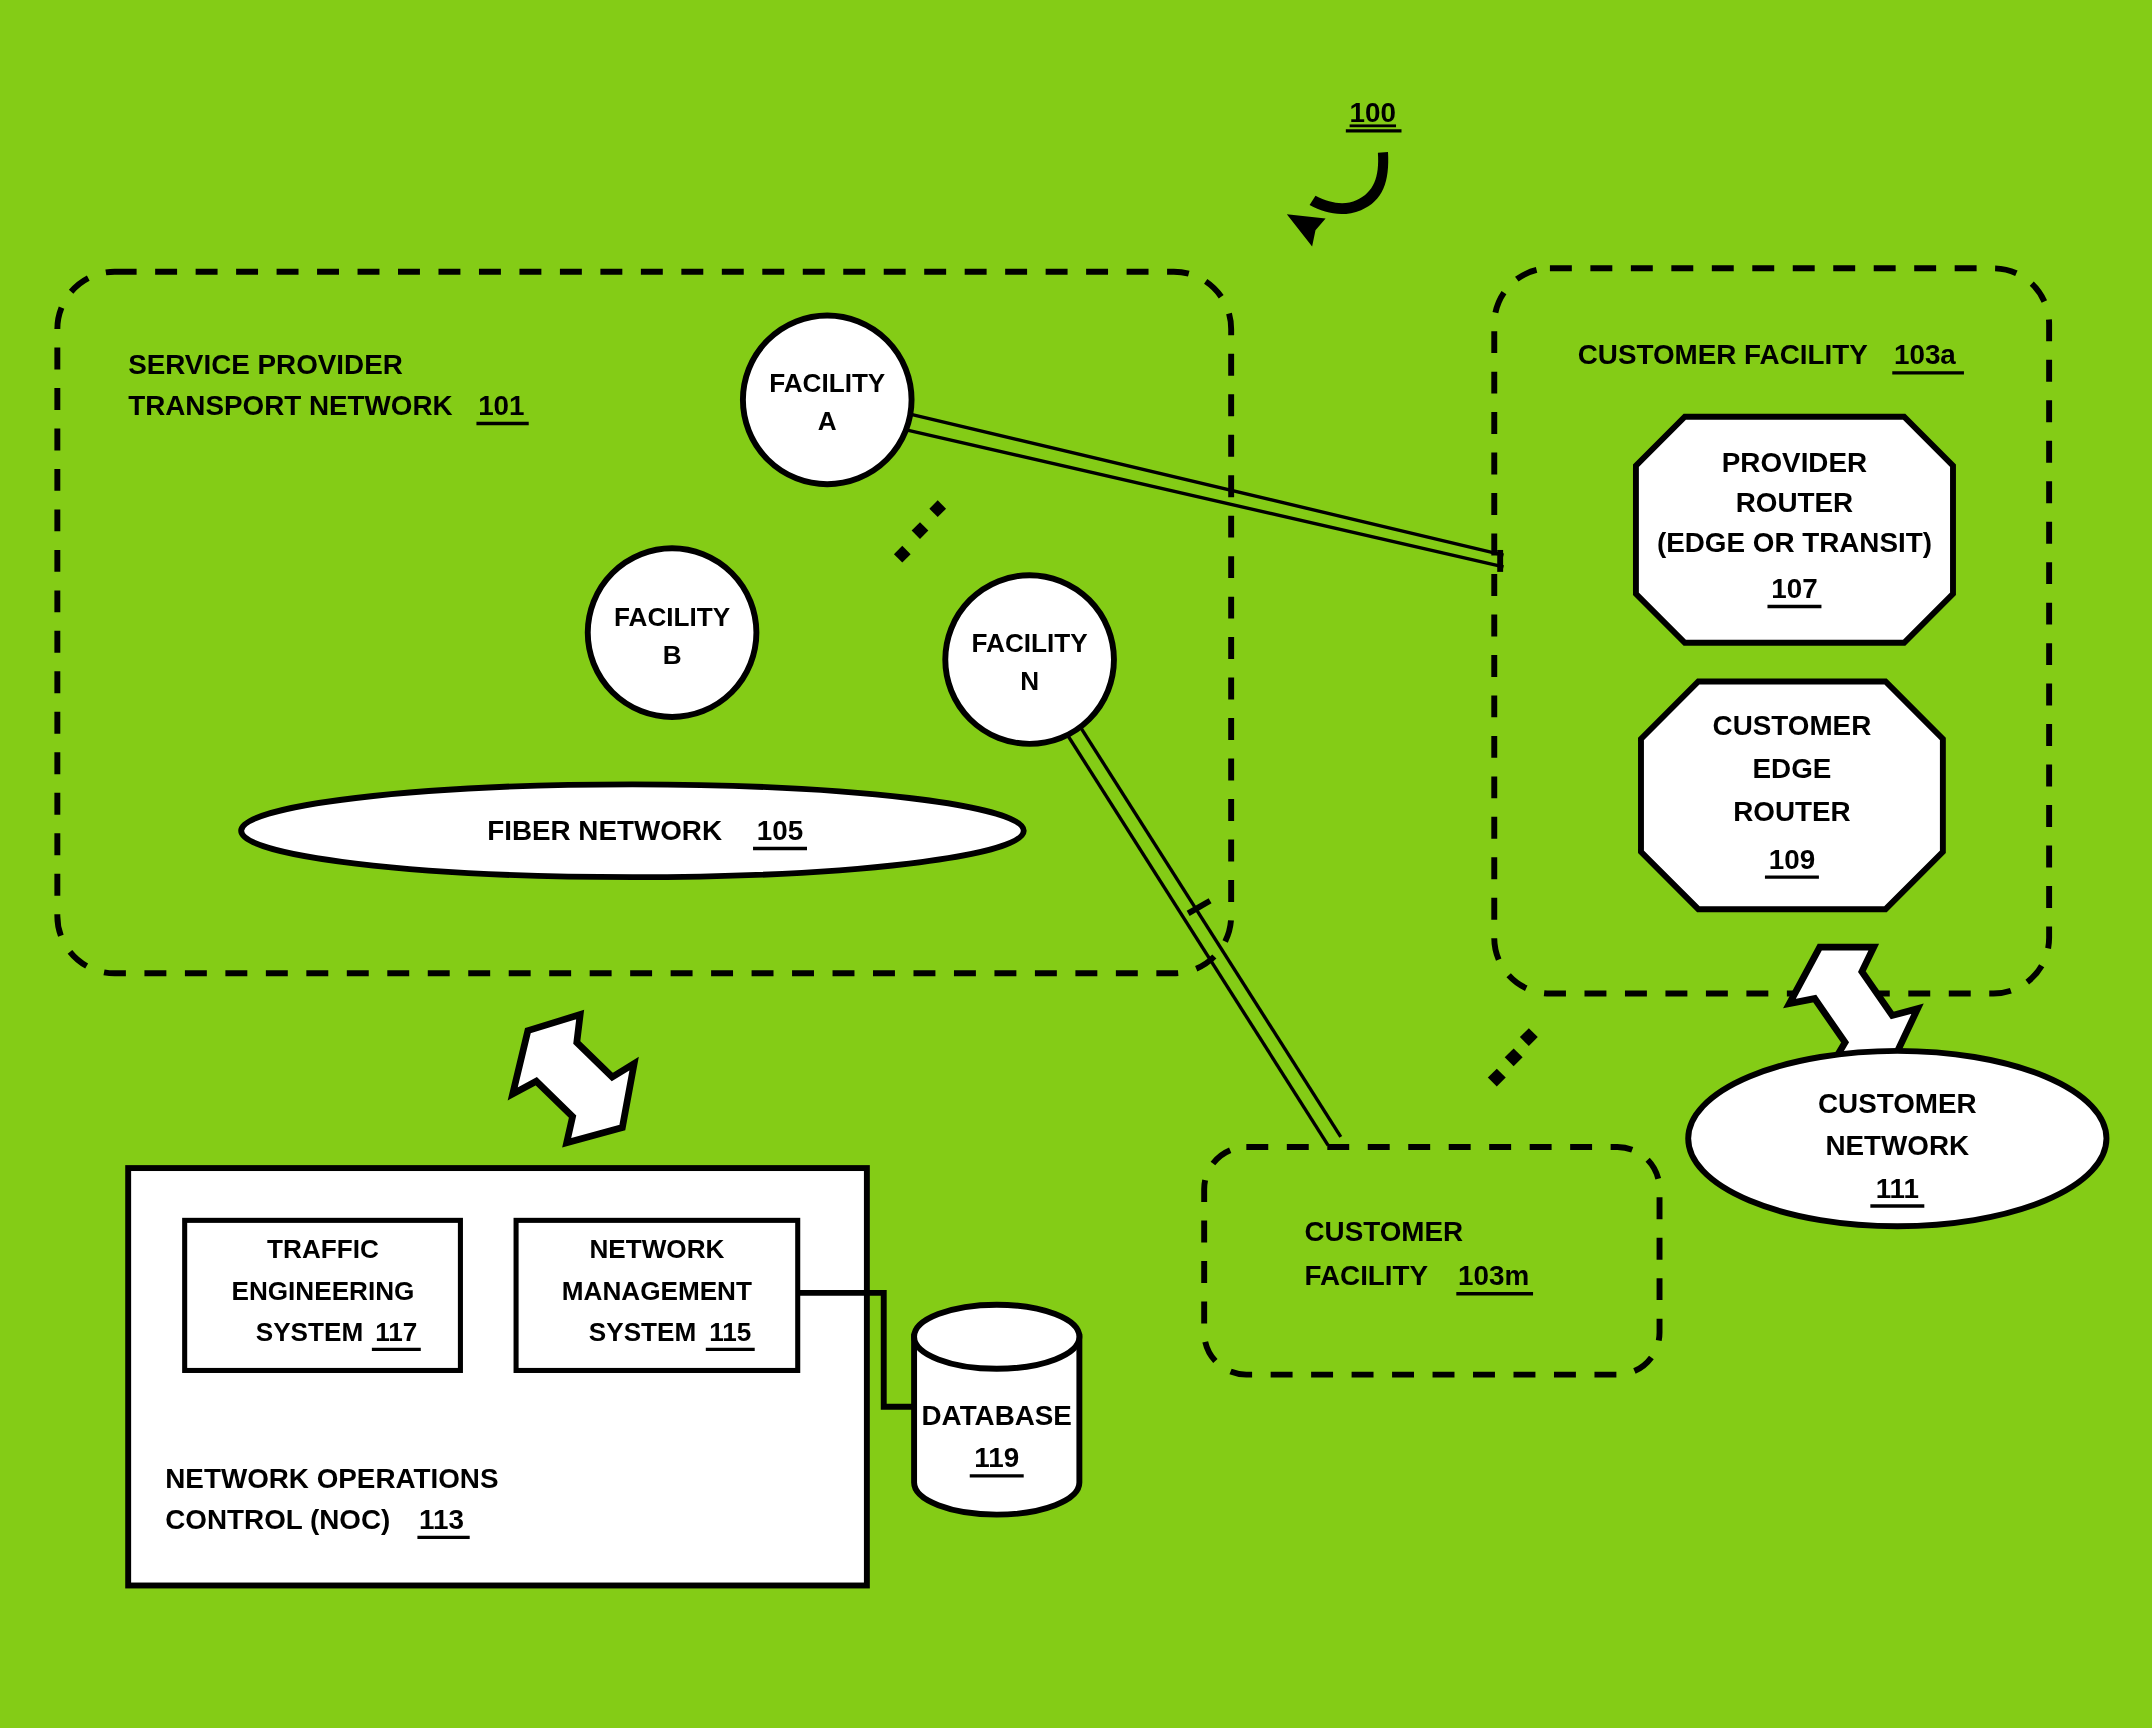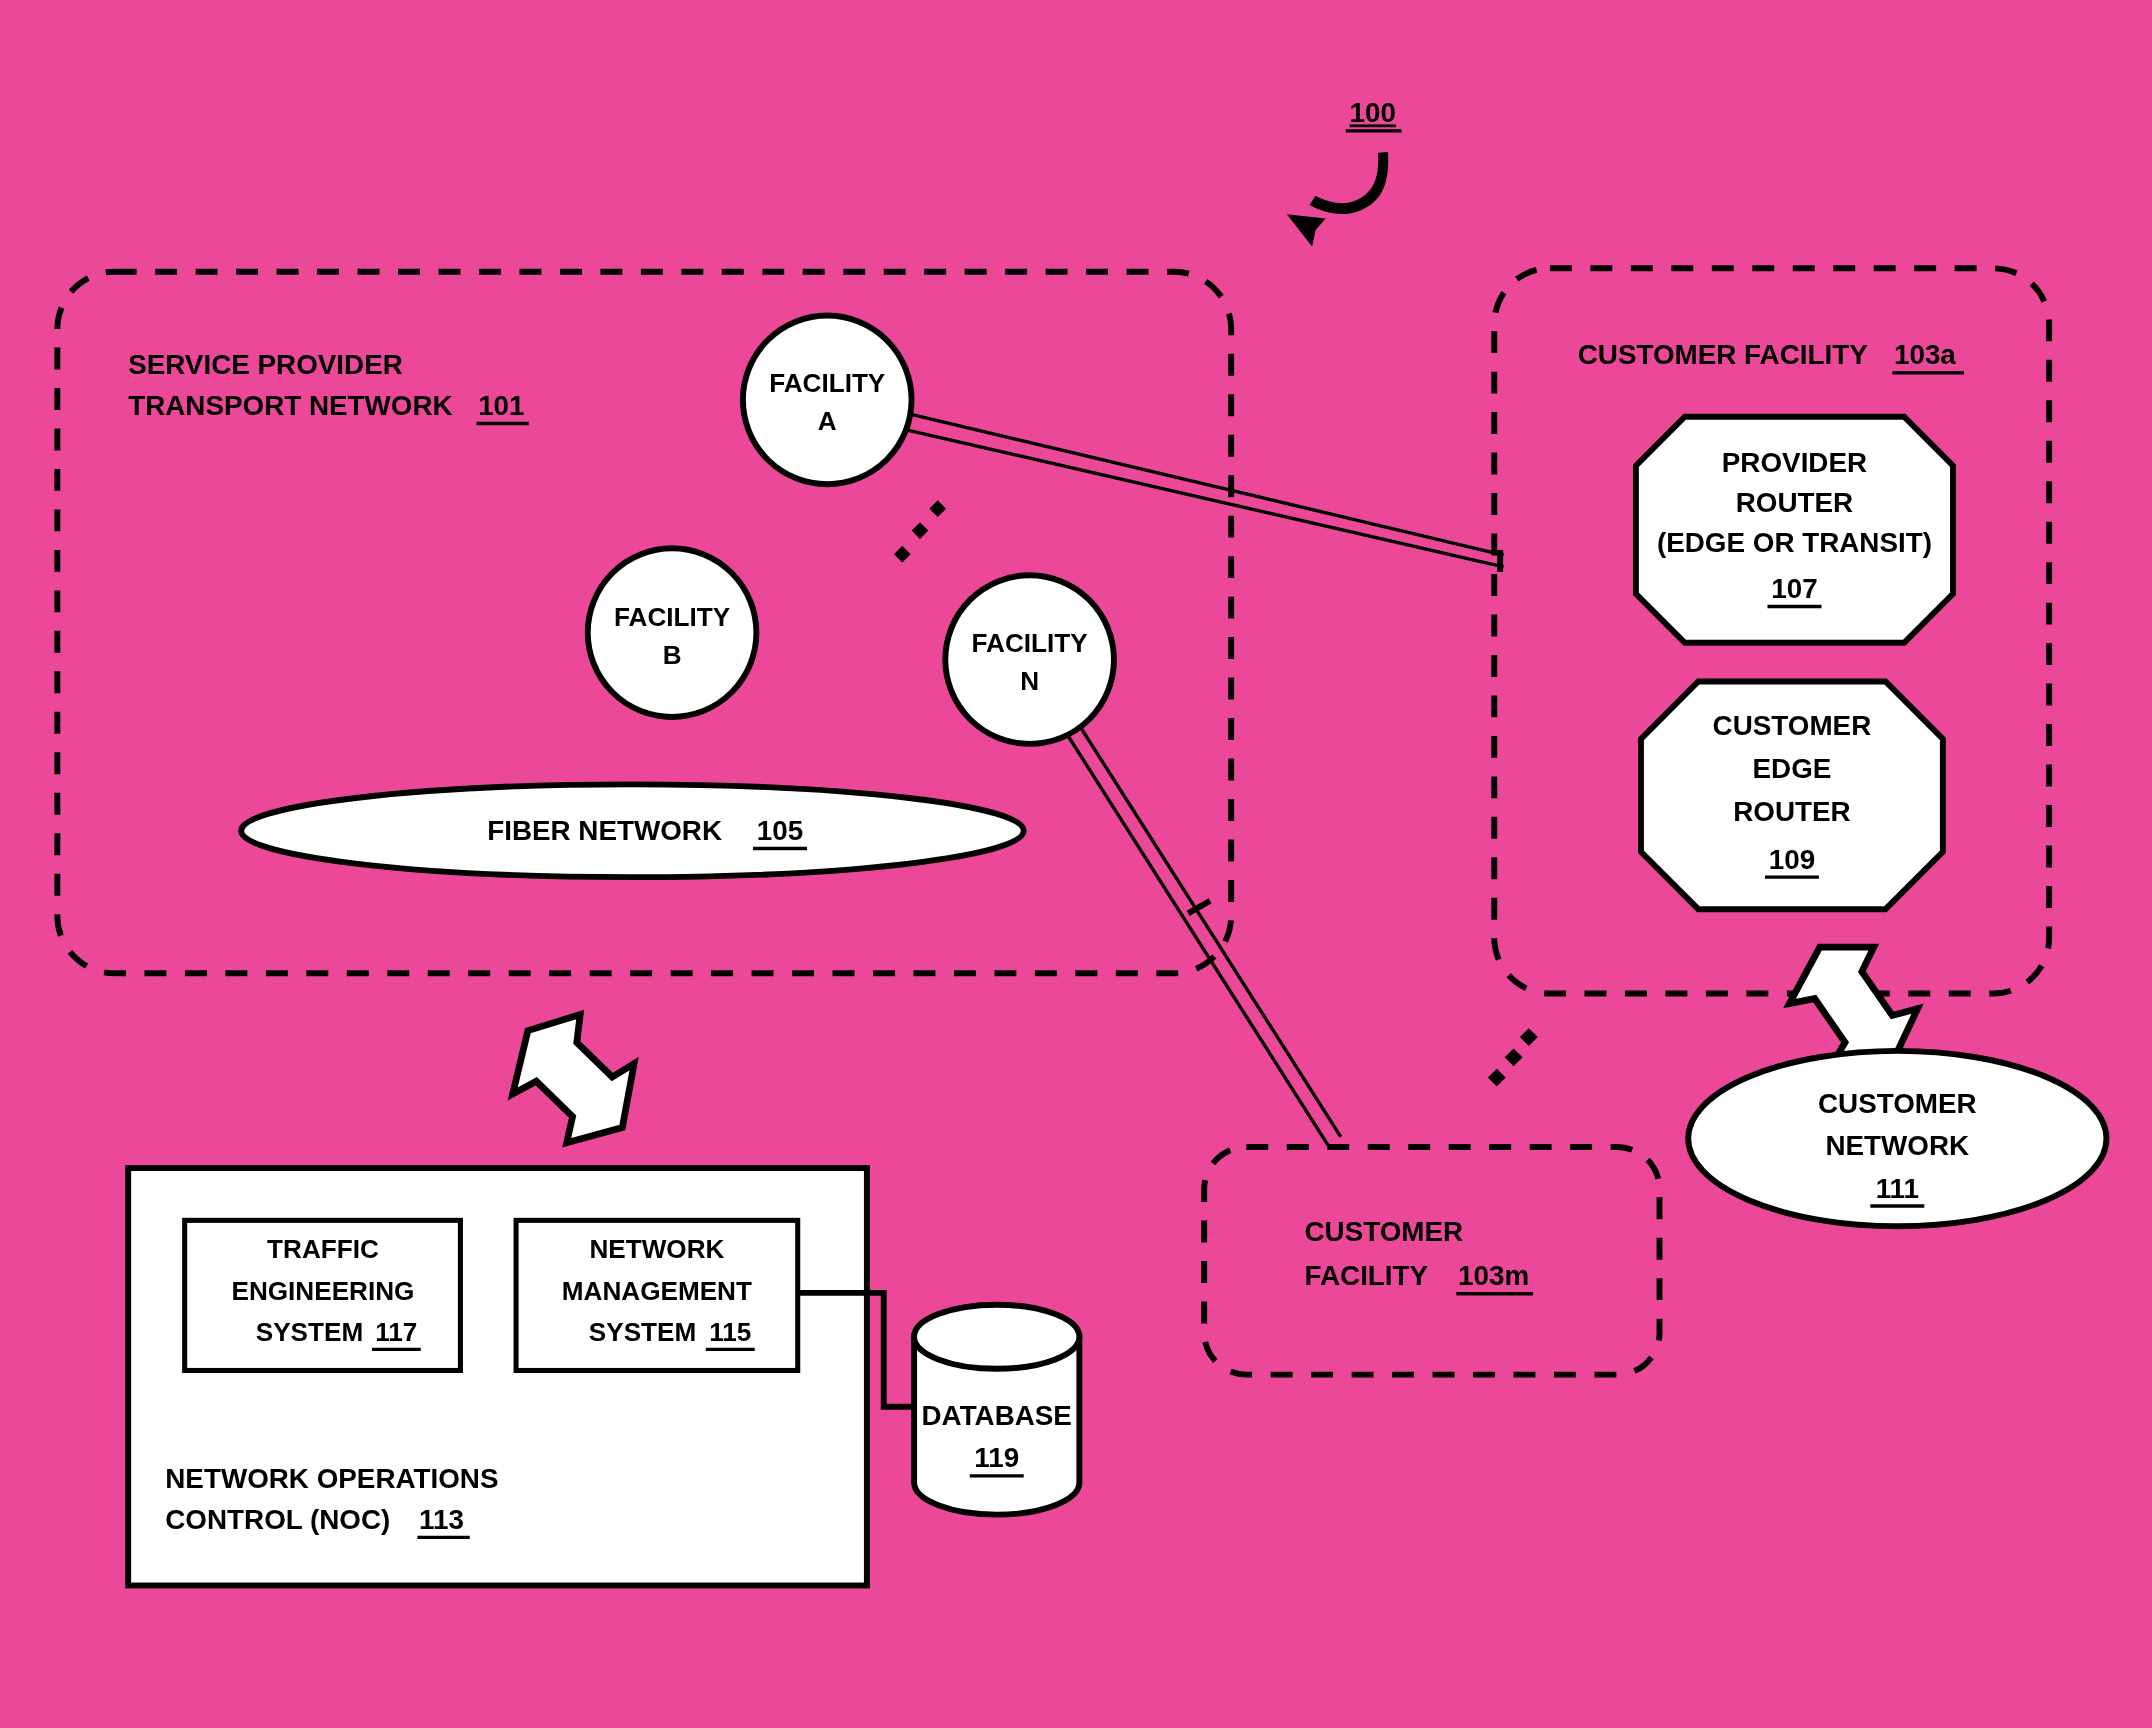--- a/index.html
+++ b/index.html
@@ -4,21 +4,21 @@
 <style>
   html, body {
     margin: 0;
     padding: 0;
     background: #ffffff;
   }
   #figure-root {
     position: relative;
     width: 2152px;
     height: 1729px;
-    background: #ec4899;
+    background: #84cc16;
     font-family: "Liberation Sans", sans-serif;
     overflow: hidden;
   }
   svg.figure-canvas {
     position: absolute;
     top: 0;
     left: 0;
     width: 2152px;
     height: 1729px;
     display: block;

